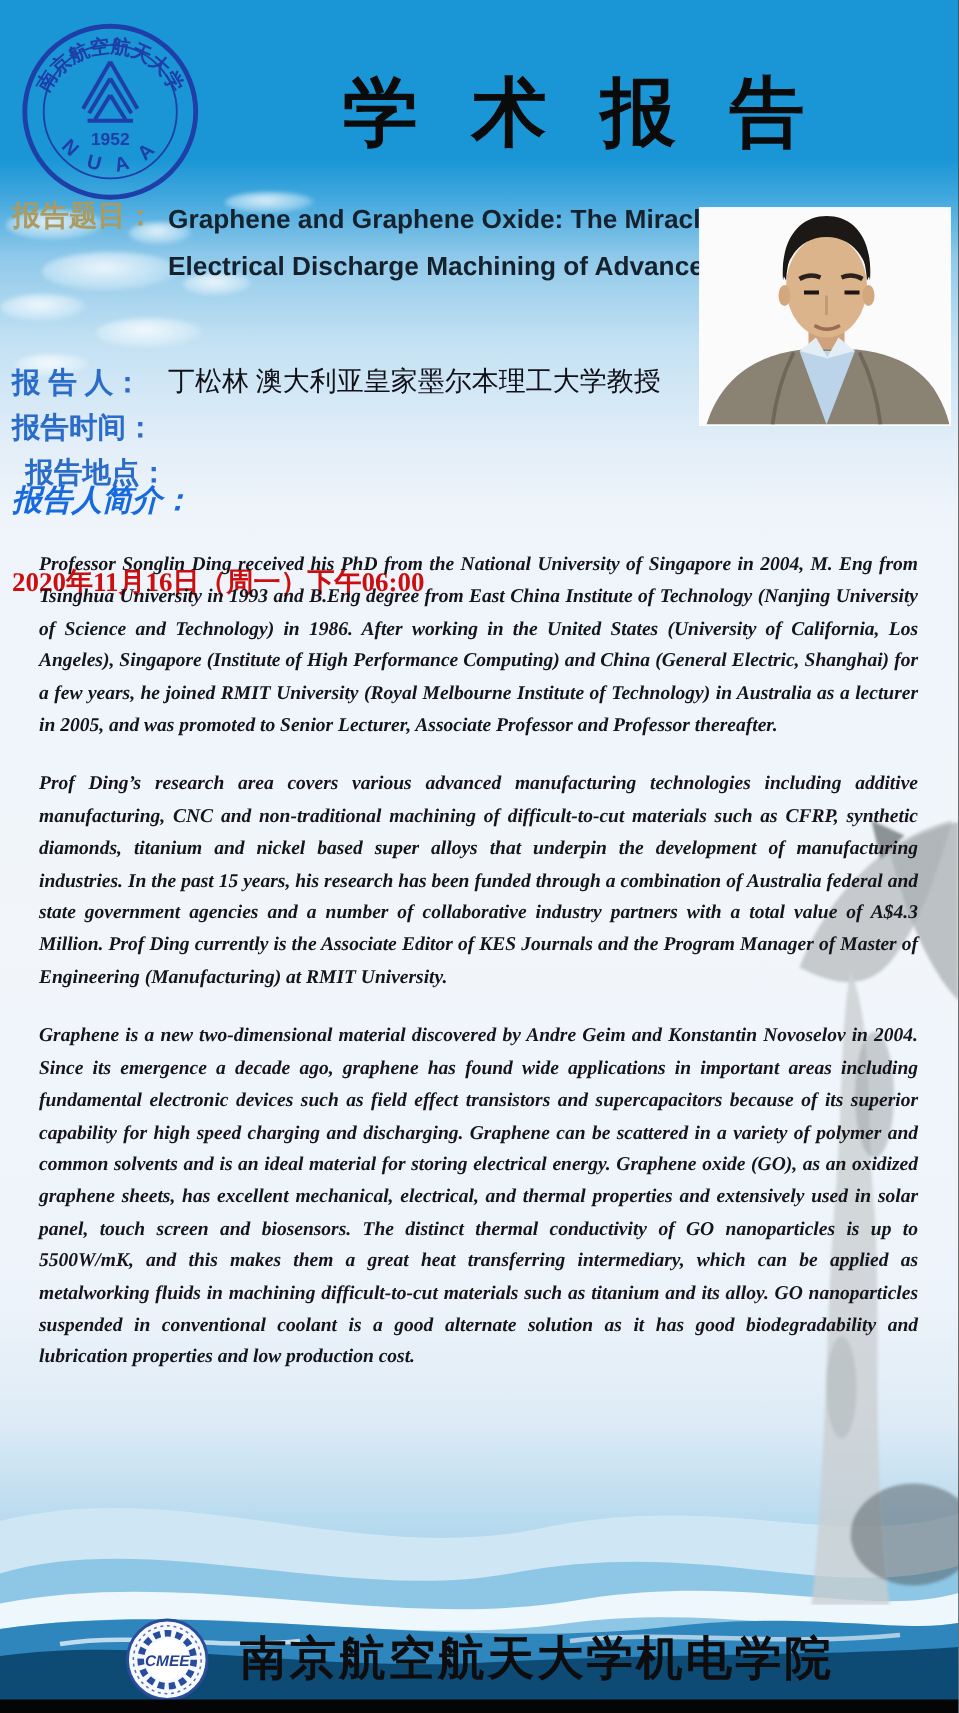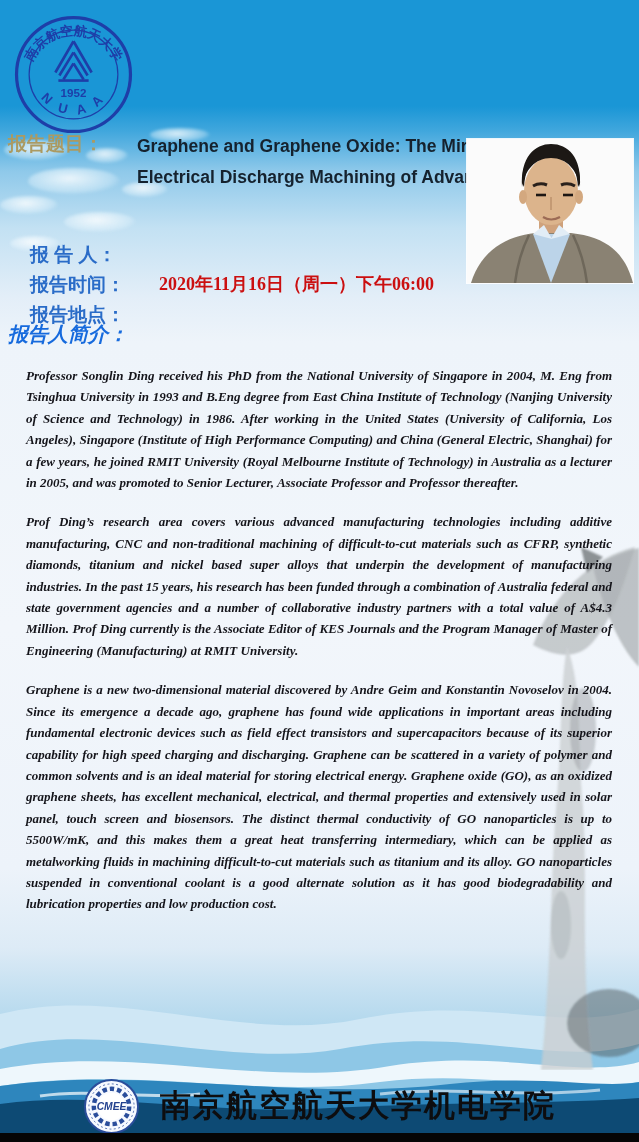--- a/index.html
+++ b/index.html
@@ -25,21 +25,21 @@
     background:radial-gradient(ellipse at 45% 40%, rgba(255,255,255,.8), rgba(235,248,255,.35) 60%, rgba(255,255,255,0) 75%);
     filter:blur(1.5px);}
   
   .seal{position:absolute;left:13px;top:14px;width:121px;height:121px;}
   .page-title{position:absolute;left:145px;right:8px;top:42px;text-align:center;
     font-size:50px;font-weight:900;color:#0b0b0c;letter-spacing:.22em;}
   
   .row{position:absolute;left:8px;display:flex;align-items:flex-start;}
   .lbl{flex:0 0 104px;font-weight:700;font-size:19px;}
   .lbl.gold{color:#ab9a62;}
-  .lbl.blue{color:#2a6cc8;margin-left:22px;}
+  .lbl.blue{color:#2a6cc8;}
   .topic-lines{font-weight:700;font-size:17.5px;line-height:31px;color:#15222e;}
   .topic-lines span{display:block;}
   .val{font-size:18px;line-height:24px;}
   .val.dark{color:#101018;font-family:"Liberation Serif",serif;}
   .val.red{color:#cb0f10;font-weight:700;font-family:"Liberation Serif",serif;}
   
   .main-text{position:absolute;left:8px;right:9px;top:322px;z-index:3;font-style:italic;}
   .sec-heading{font-size:20px;font-weight:700;color:#166add;line-height:25px;margin:0;}
   .body-par{font-family:"Liberation Serif",serif;font-weight:700;font-size:13px;
     line-height:21.4px;color:#14141a;text-align:justify;margin:18px;}
@@ -50,21 +50,21 @@
   .statue{position:absolute;right:0;top:545px;width:118px;height:525px;z-index:1;opacity:.85;}
   
   .waves{position:absolute;left:0;bottom:8px;width:639px;height:158px;z-index:0;}
   
   .footer{position:absolute;left:0;right:0;top:1077px;height:58px;z-index:5;
     display:flex;align-items:center;justify-content:center;gap:20px;}
   .footer-logo{width:57px;height:57px;flex:0 0 auto;}
   .footer-name{font-family:Liberation Sans, sans-serif;font-weight:700;font-size:31px;
     color:#0d0d0f;letter-spacing:2px;white-space:nowrap;}
   .bottom-bar{position:absolute;left:0;bottom:0;width:100%;height:9px;background:#050505;z-index:6;}
-  .z2{z-index:2;gap:25px;}
+  .z2{z-index:2;}
 </style>
 </head>
 <body>
 
 <div id="poster">
 
   <div>
     <div class="bubble" style="left:4px;top:140px;width:66px;height:20px;"></div>
     <div class="bubble" style="left:86px;top:148px;width:42px;height:15px;"></div>
     <div class="bubble" style="left:28px;top:168px;width:92px;height:26px;"></div>
@@ -117,39 +117,41 @@
     </defs>
     <text font-family="Liberation Serif,serif" font-size="13" font-weight="700" fill="#1e3ea8">
       <textPath href="#sealTop" startOffset="50%" text-anchor="middle">南京航空航天大学</textPath>
     </text>
     <text x="60" y="82" text-anchor="middle" font-size="11.5" font-weight="700" fill="#1e3ea8">1952</text>
     <text font-size="13" font-weight="700" fill="#1e3ea8" letter-spacing="4">
       <textPath href="#sealBot" startOffset="50%" text-anchor="middle">N U A A</textPath>
     </text>
   </svg>
 
+  <div class="page-title">学 术 报 告</div>
 
   <div class="row z2" style="top:131px;">
     <span class="lbl gold">报告题目：</span>
     <span class="topic-lines">
       <span>Graphene and Graphene Oxide: The Miracle</span>
       <span>Electrical Discharge Machining of Advanced</span>
     </span>
   </div>
 
   <div class="row z2" style="top:242px;">
     <span class="lbl blue">报 告 人：</span>
+    <span class="val dark">丁松林 澳大利亚皇家墨尔本理工大学教授</span>
   </div>
 
-  <div class="row z2" style="top:272px;">
+  <div class="row z2" style="top:272px;flex-direction:column;">
     <span class="lbl blue">报告时间：</span>
     <span class="val red">2020年11月16日（周一）下午06:00</span>
   </div>
 
-  <div class="row z2" style="top:302px;">
+  <div class="row z2" style="top:302px;text-align:right;">
     <span class="lbl blue">报告地点：</span>
   </div>
 
   <svg class="photo" viewBox="0 0 166 144" aria-hidden="true">
     <rect width="166" height="144" fill="#fbfbfb"></rect>
     <path d="M72,78 h24 v22 c-8,7 -16,7 -24,0 Z" fill="#cfa27c"></path>
     <ellipse cx="84" cy="52" rx="27" ry="34" fill="#dcb48c"></ellipse>
     <path d="M55,48 C53,18 68,5 84,5 C101,5 115,18 113,48 C110,31 100,19 84,19 C68,19 58,31 55,48 Z" fill="#1c1815"></path>
     <path d="M55,44 C55,28 60,18 70,12 C62,22 58,34 57,48 Z" fill="#1c1815"></path>
     <path d="M113,44 C113,28 108,18 98,12 C106,22 110,34 111,48 Z" fill="#1c1815"></path>

